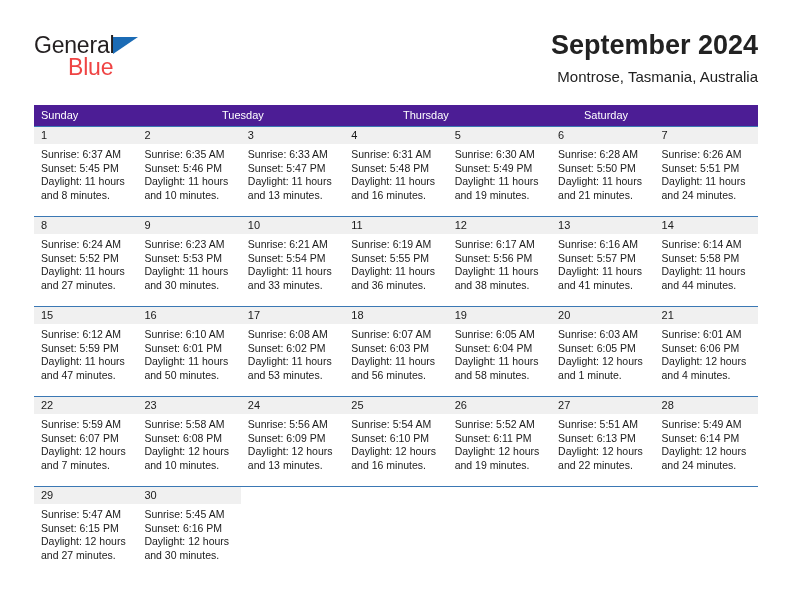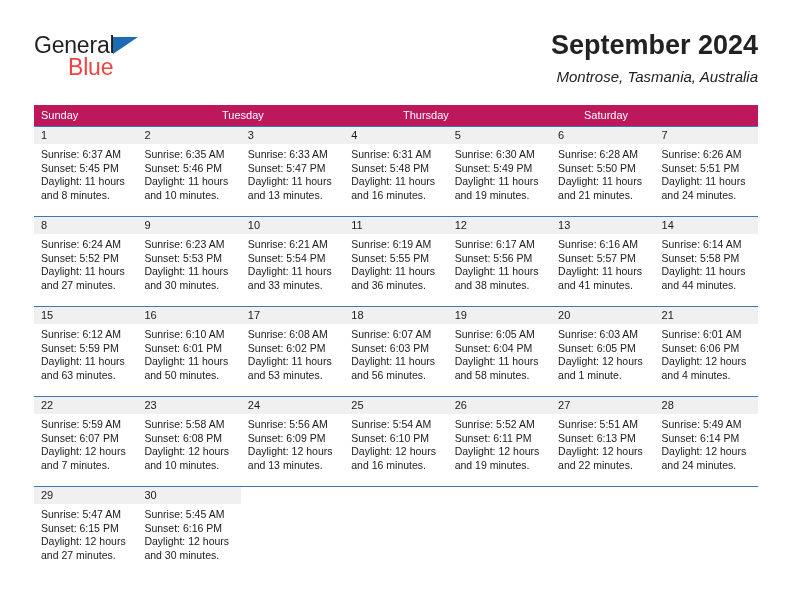--- a/index.html
+++ b/index.html
@@ -84,34 +84,33 @@
     margin: 0;
     white-space: nowrap;
   }
   .cal-subtitle {
     font-size: 15px;
     line-height: 22px;
     color: #222222;
     margin: 4px 0 0 0;
     font-weight: normal;
     white-space: nowrap;
-    font-style: italic;
   }
 
   
   .calendar {
     position: absolute;
     left: 34px;
     top: 105px;
     width: 724px;
   }
 
   .weekday-row {
     display: flex;
-    background: #be185d;
+    background: #4c1d95;
     height: 21px;
   }
   .weekday {
     flex: 1 1 0;
     color: #ffffff;
     font-size: 11px;
     line-height: 21px;
     padding-left: 7px;
     box-sizing: border-box;
     white-space: nowrap;
@@ -355,21 +354,21 @@
     <div class="week">
       <div class="week-inner">
         <div class="day-cell">
           <div class="day-number-strip">
               <span class="day-number">15</span>
             </div>
           <div class="day-body">
             <div class="day-line">Sunrise: 6:12 AM</div>
             <div class="day-line">Sunset: 5:59 PM</div>
             <div class="day-line">Daylight: 11 hours</div>
-            <div class="day-line">and 63 minutes.</div>
+            <div class="day-line">and 47 minutes.</div>
           </div>
         </div>
         <div class="day-cell">
           <div class="day-number-strip">
               <span class="day-number">16</span>
             </div>
           <div class="day-body">
             <div class="day-line">Sunrise: 6:10 AM</div>
             <div class="day-line">Sunset: 6:01 PM</div>
             <div class="day-line">Daylight: 11 hours</div>

